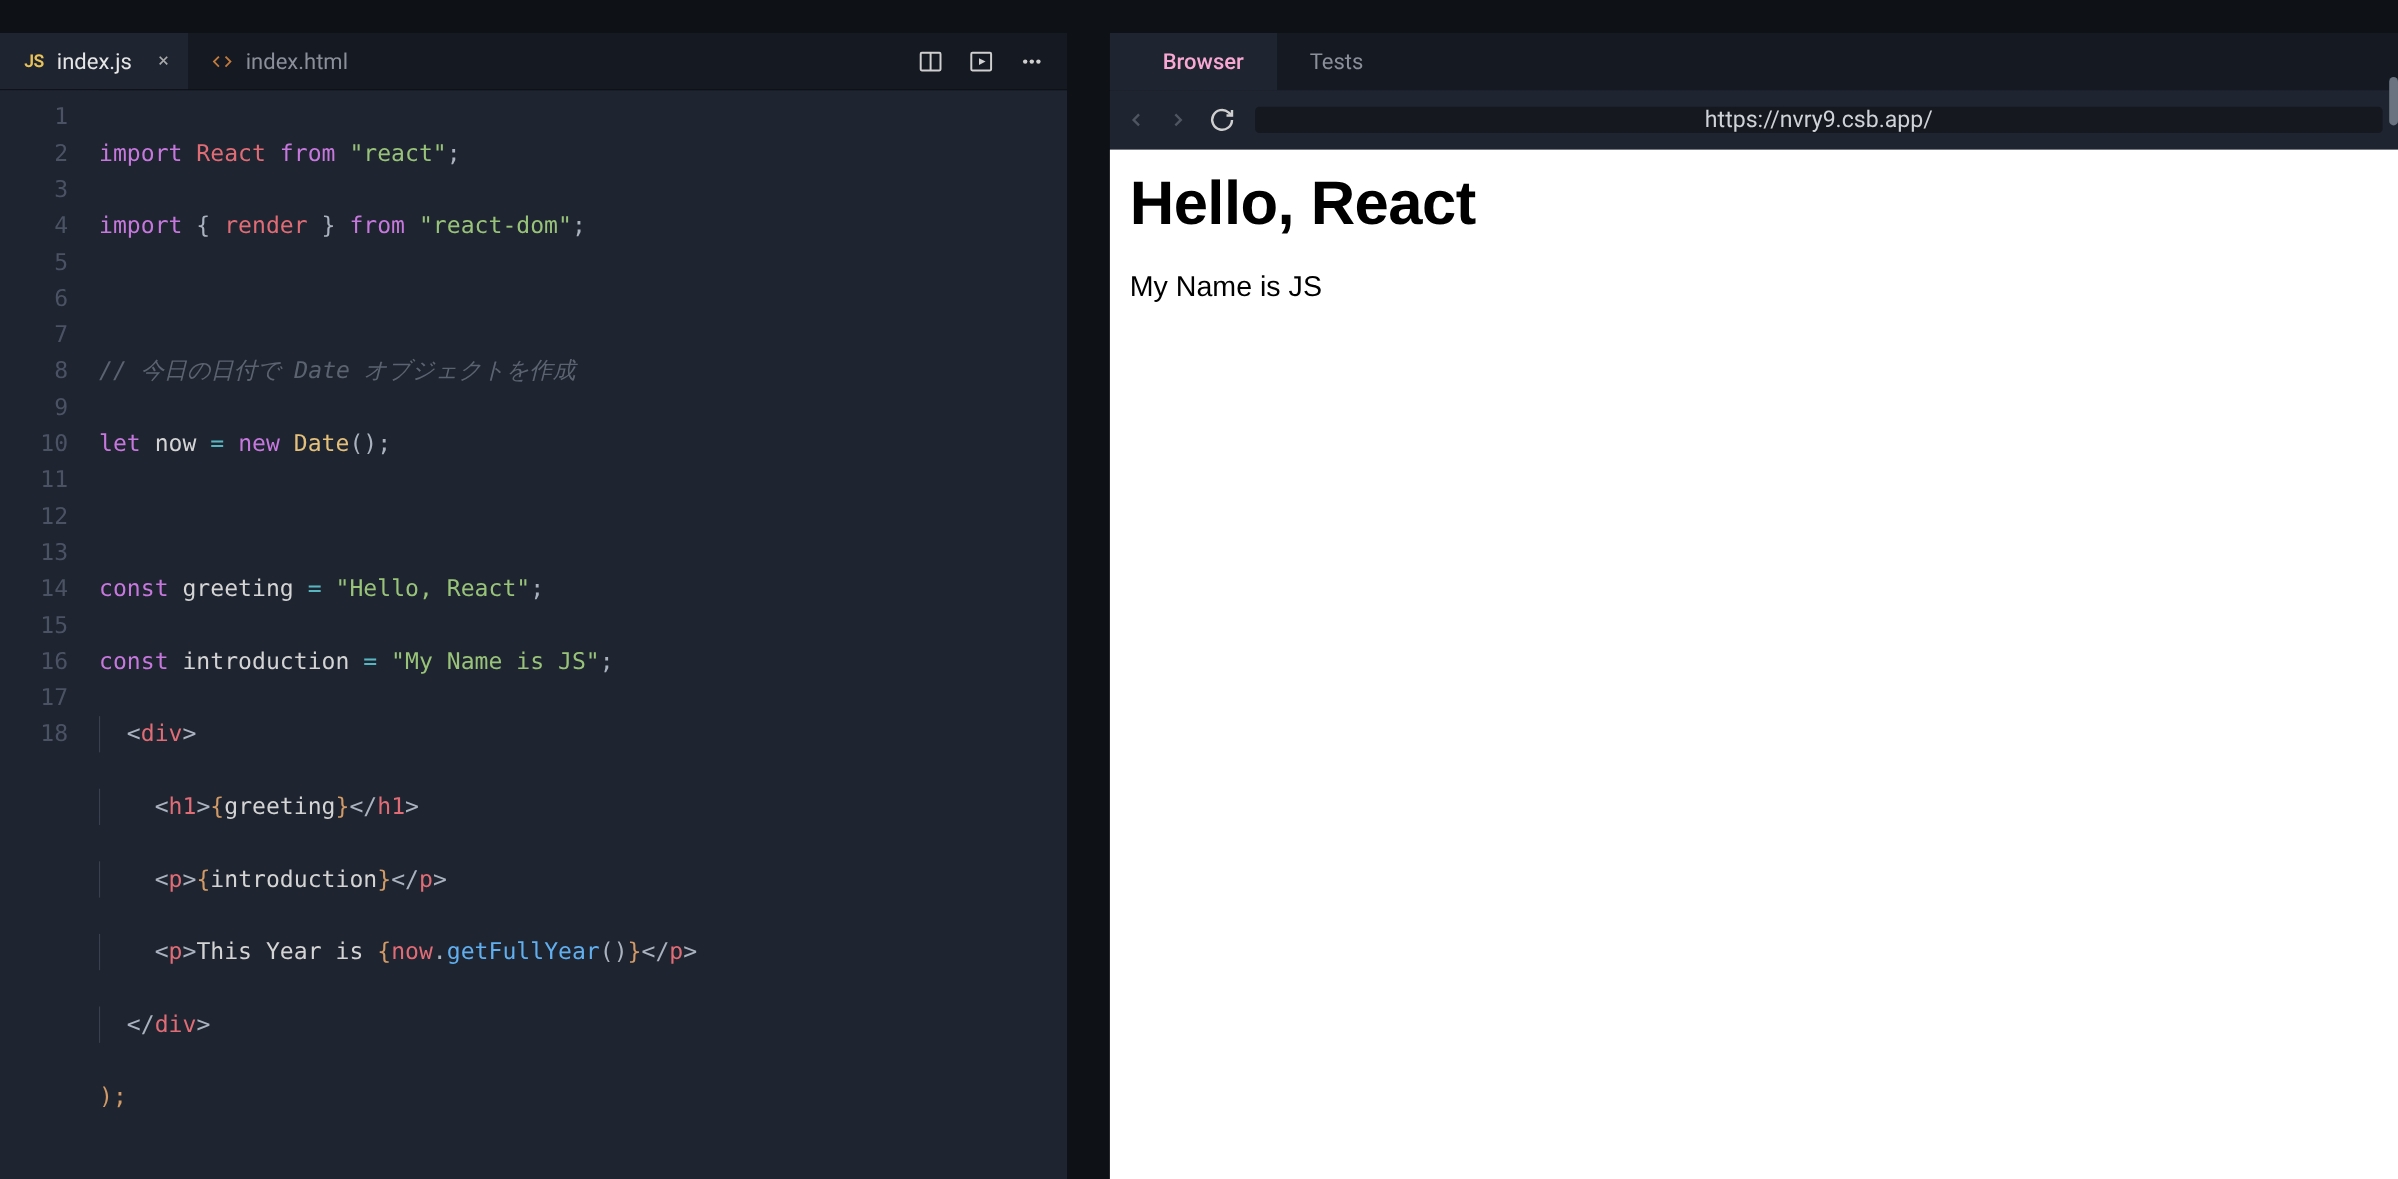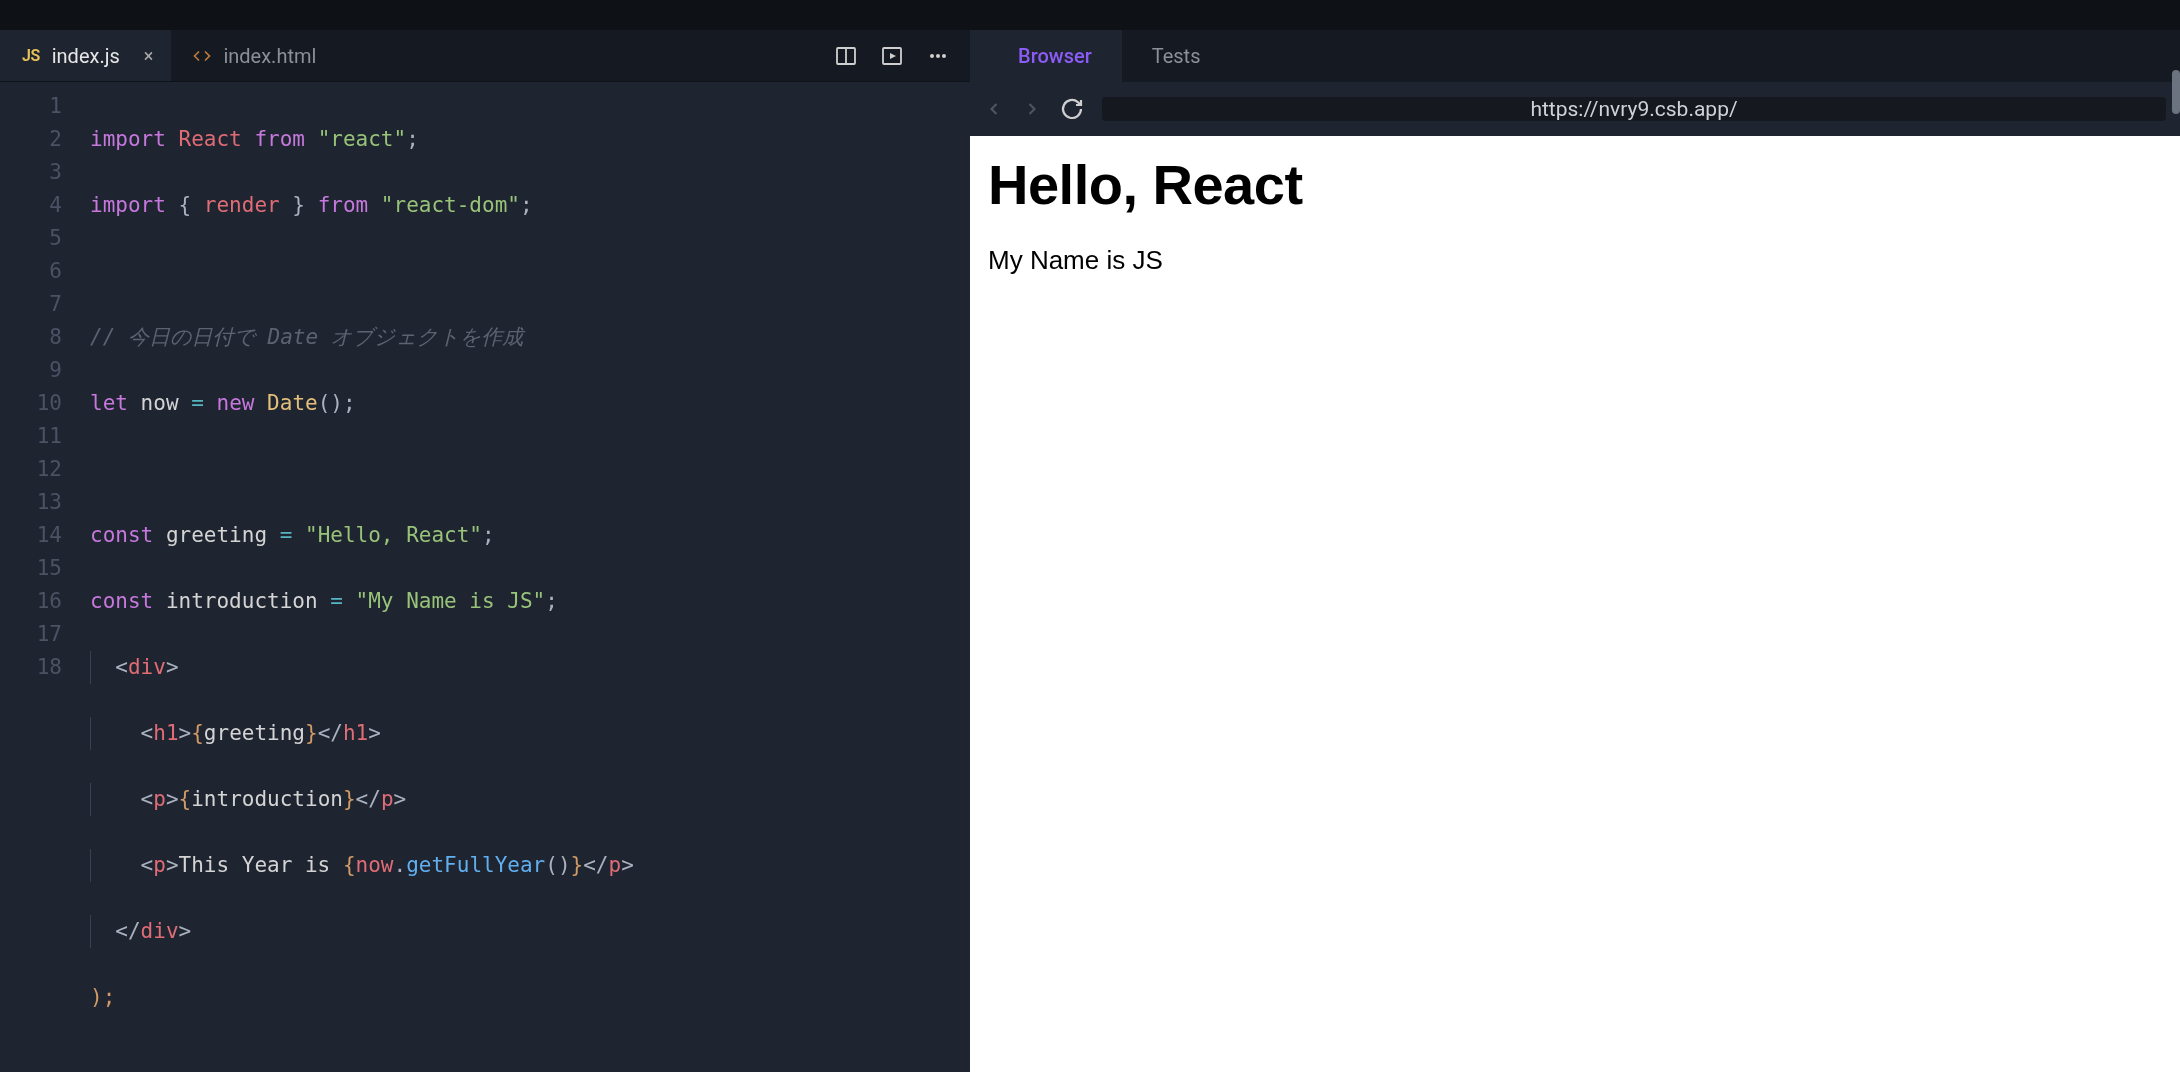--- a/index.html
+++ b/index.html
@@ -15,20 +15,21 @@
   height: 30px;
   background: #0e1116;
   display: flex;
   align-items: center;
   justify-content: flex-end;
   padding: 0 20px;
 }
 .main-layout {
   display: flex;
   height: calc(100% - 30px);
+  gap: 39px;
 }
 .editor-pane {
   width: 970px;
   display: flex;
   flex-direction: column;
   background: #1e2430;
 }
 .tab-bar {
   display: flex;
   align-items: center;
@@ -132,21 +133,21 @@
 .preview-tab {
   padding: 0 30px;
   display: flex;
   align-items: center;
   font-size: 20px;
   color: #8a8f99;
   cursor: pointer;
 }
 .preview-tab.active {
   background: #1e2430;
-  color: #8b5cf6;
+  color: #f9a8d4;
   font-weight: 500;
   padding-left: 48px;
 }
 .url-bar-row {
   display: flex;
   align-items: center;
   height: 54px;
   padding: 0 14px;
   gap: 18px;
   background: #1e2430;

